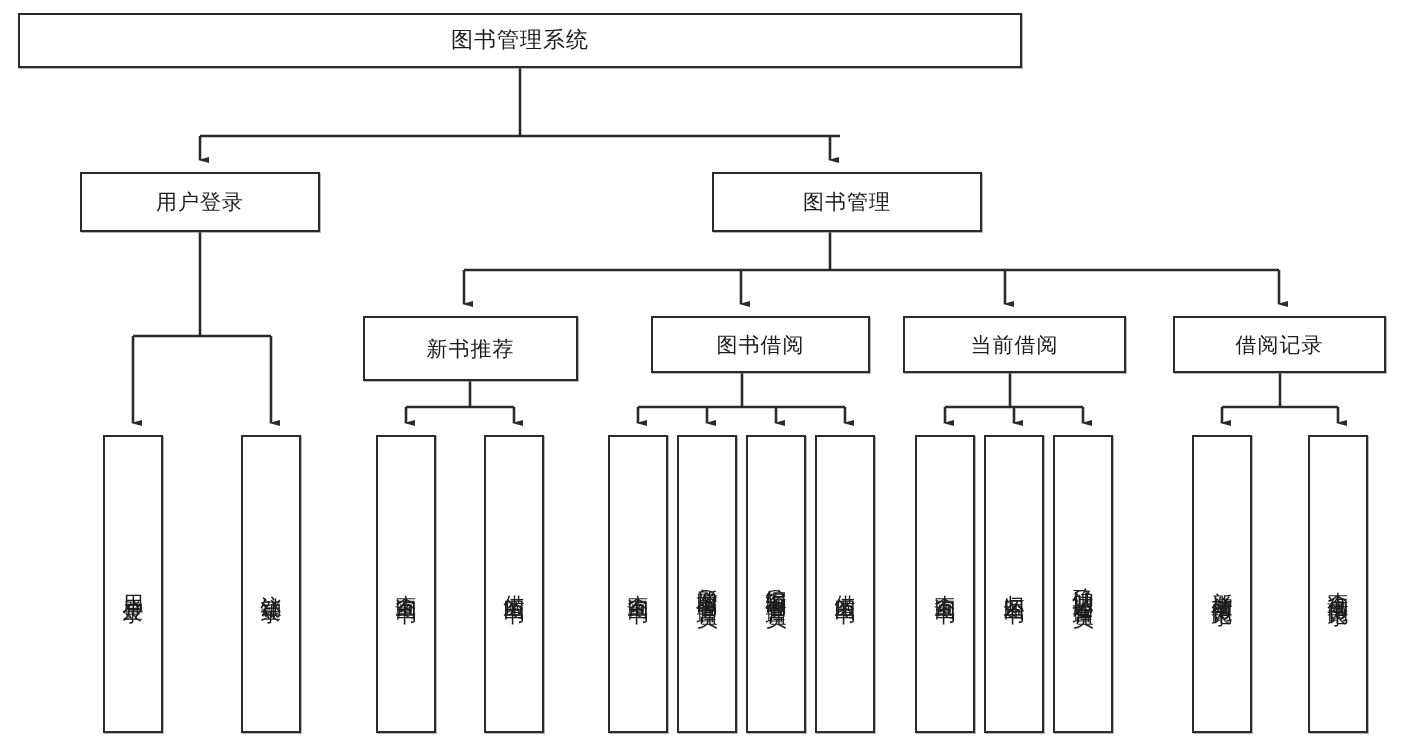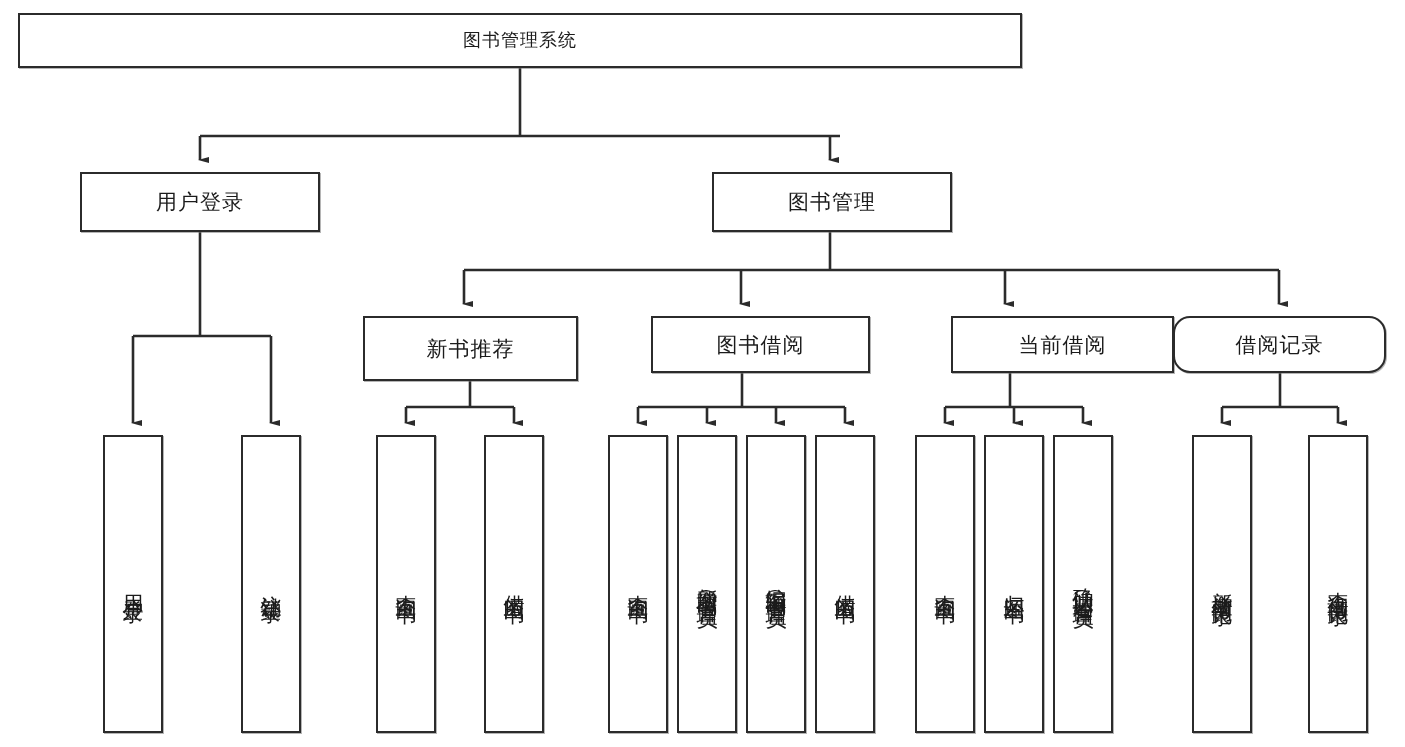--- a/index.html
+++ b/index.html
@@ -35,21 +35,21 @@
     justify-content: center;
     color: #1b1b1b;
     box-shadow: 1px 1px 0 rgba(120,120,120,0.55);
   }
   .node.h {
     font-size: 21px;
     letter-spacing: 1px;
     line-height: 1.2;
   }
   .node.root {
-    font-size: 18px;
+    font-size: 22px;
   }
   .node.v {
     font-size: 21px;
     writing-mode: vertical-rl;
     text-orientation: upright;
     letter-spacing: 3px;
     padding: 2px 0;
     line-height: 1.05;
   }
   .node.v .vtext {
@@ -123,34 +123,34 @@
     </g>
   </svg>
 
   <div class="node root h" style="left:18px; top:13px; width:1004px; height:55px;">
     <span>图书管理系统</span>
   </div>
 
   <div class="node h" style="left:80px; top:172px; width:240px; height:60px;">
     <span>用户登录</span>
   </div>
-  <div class="node h" style="left:712px; top:172px; width:240px; height:60px;">
+  <div class="node h" style="left:712px; top:172px; width:270px; height:60px;">
     <span>图书管理</span>
   </div>
 
   <div class="node h" style="left:363px; top:316px; width:215px; height:65px;">
     <span>新书推荐</span>
   </div>
   <div class="node h" style="left:651px; top:316px; width:219px; height:57px;">
     <span>图书借阅</span>
   </div>
-  <div class="node h" style="left:903px; top:316px; width:223px; height:57px;margin-left:48px;">
+  <div class="node h" style="left:903px; top:316px; width:223px; height:57px;">
     <span>当前借阅</span>
   </div>
-  <div class="node h" style="left:1173px; top:316px; width:213px; height:57px;border-radius:17px;">
+  <div class="node h" style="left:1173px; top:316px; width:213px; height:57px;">
     <span>借阅记录</span>
   </div>
 
   <div class="node v" style="left:103px; top:435px; width:60px; height:298px;">
     <span class="vtext">用户登录</span>
   </div>
   <div class="node v" style="left:241px; top:435px; width:60px; height:298px;">
     <span class="vtext">注销登录</span>
   </div>
 

